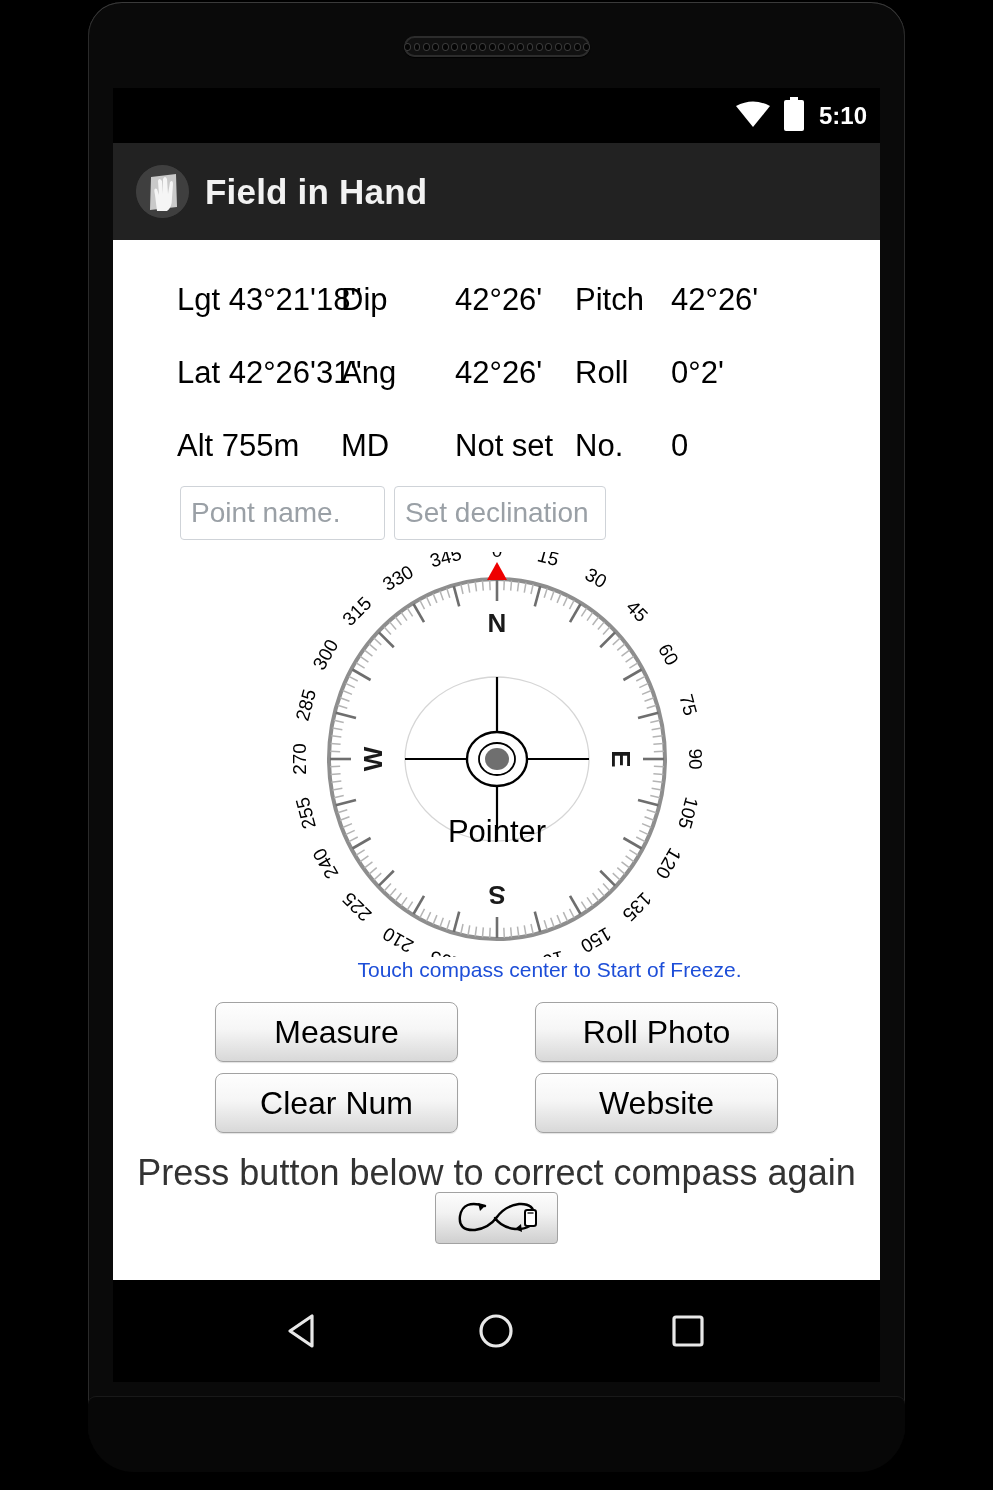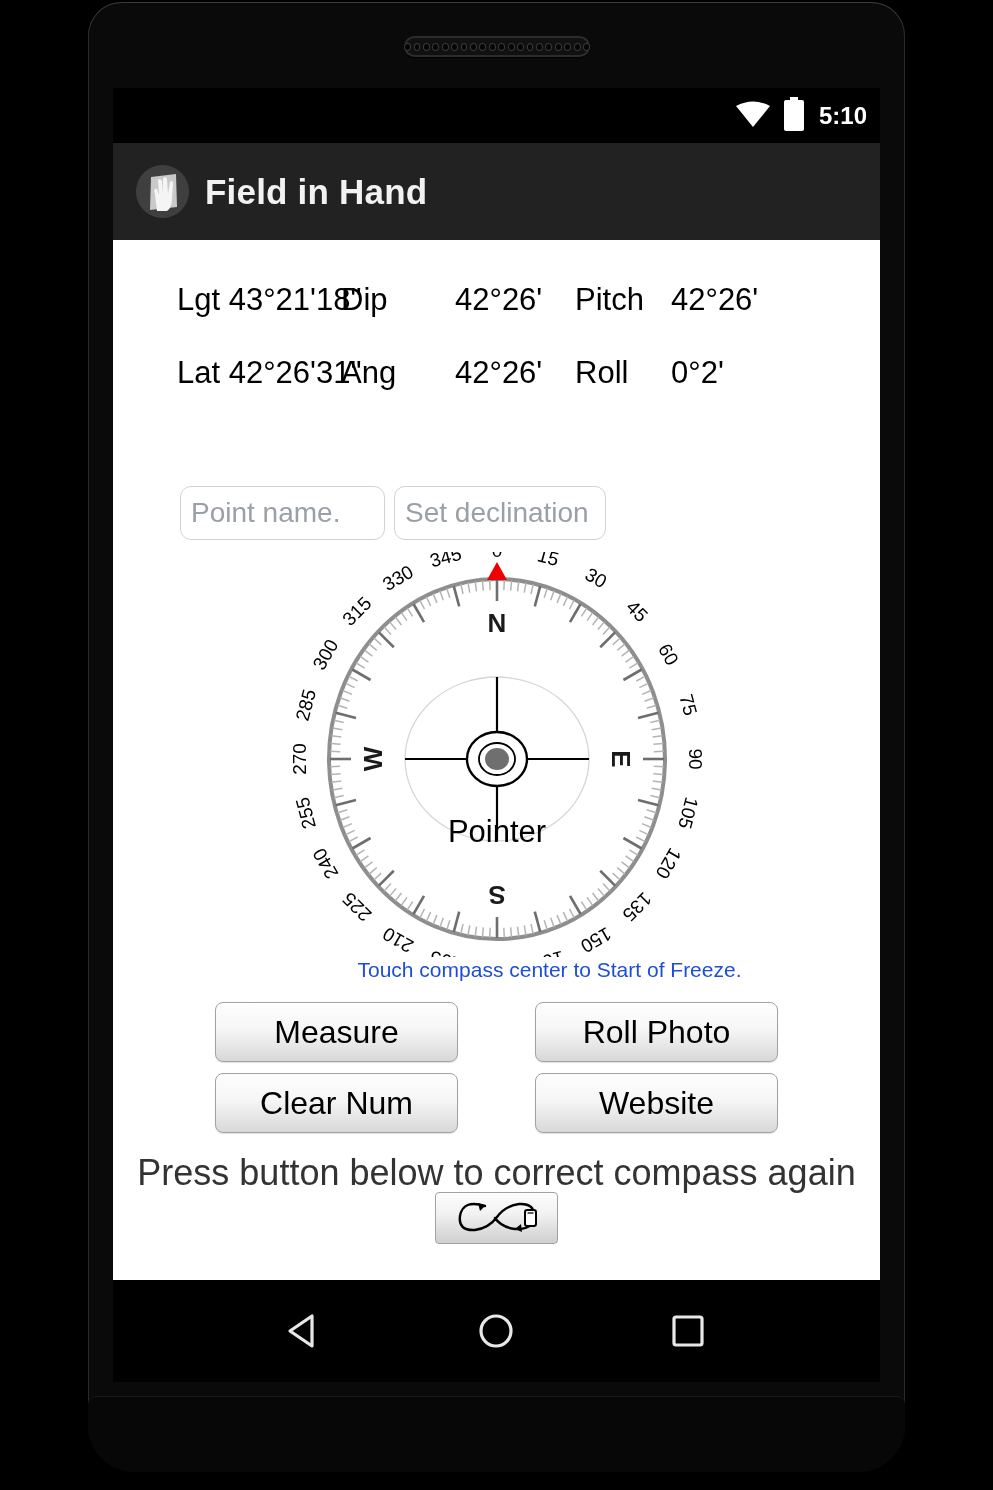--- a/index.html
+++ b/index.html
@@ -107,21 +107,21 @@
 
   
   #input-row {
     position: absolute; left: 0; top: 246px;
     width: 767px;
     display: flex; gap: 9px; padding-left: 67px;
   }
   .text-field {
     height: 54px;
     border: 1px solid #cfd3d8;
-    border-radius: 11px;
+    border-radius: 4px;
     background: #fff;
     font-family: "Liberation Sans", sans-serif;
     font-size: 28px;
     color: #000;
     padding: 0 10px;
     outline: none;
   }
   .text-field::placeholder { color: #9aa0a6; opacity: 1; }
   #point-name-input { width: 205px; }
   #declination-input { width: 212px; }
@@ -245,20 +245,27 @@
       <span class="c3">42°26'</span>
       <span class="c4">Pitch</span>
       <span class="c5">42°26'</span>
     </div>
     <div class="info-row">
       <span class="c1"><span>Lat</span> <span>42°26'31"</span></span>
       <span class="c2">Ang</span>
       <span class="c3">42°26'</span>
       <span class="c4">Roll</span>
       <span class="c5">0°2'</span>
+    </div>
+    <div class="info-row">
+      <span class="c1"><span>Alt</span> <span>755m</span></span>
+      <span class="c2">MD</span>
+      <span class="c3">Not set</span>
+      <span class="c4">No.</span>
+      <span class="c5">0</span>
     </div>
   </div>
 
   <div id="input-row">
     <input id="point-name-input" class="text-field" type="text" placeholder="Point name." value="" style="">
     <input id="declination-input" class="text-field" type="text" placeholder="Set declination" value="" style="">
   </div>
 
   <div id="compass-wrap">
     <svg id="compass-svg" width="420" height="405" viewBox="0 0 420 405">

